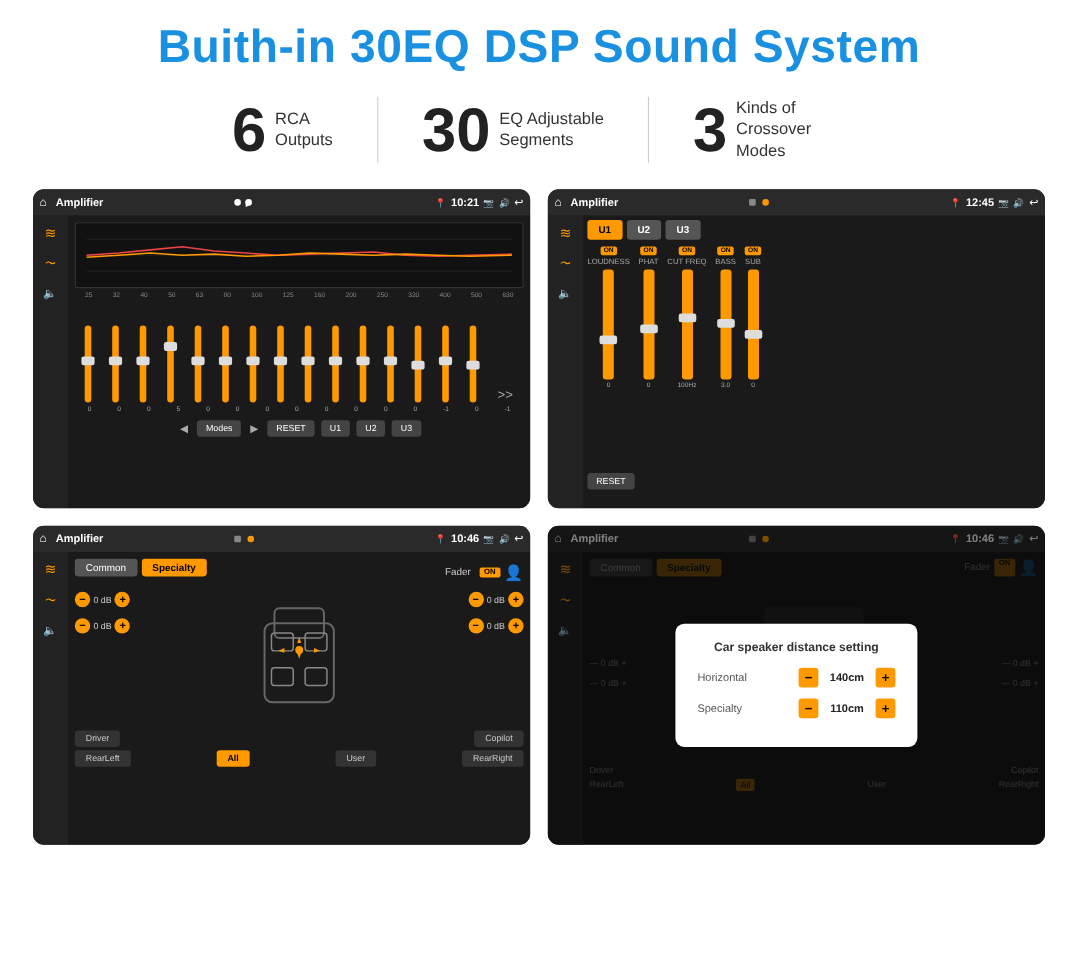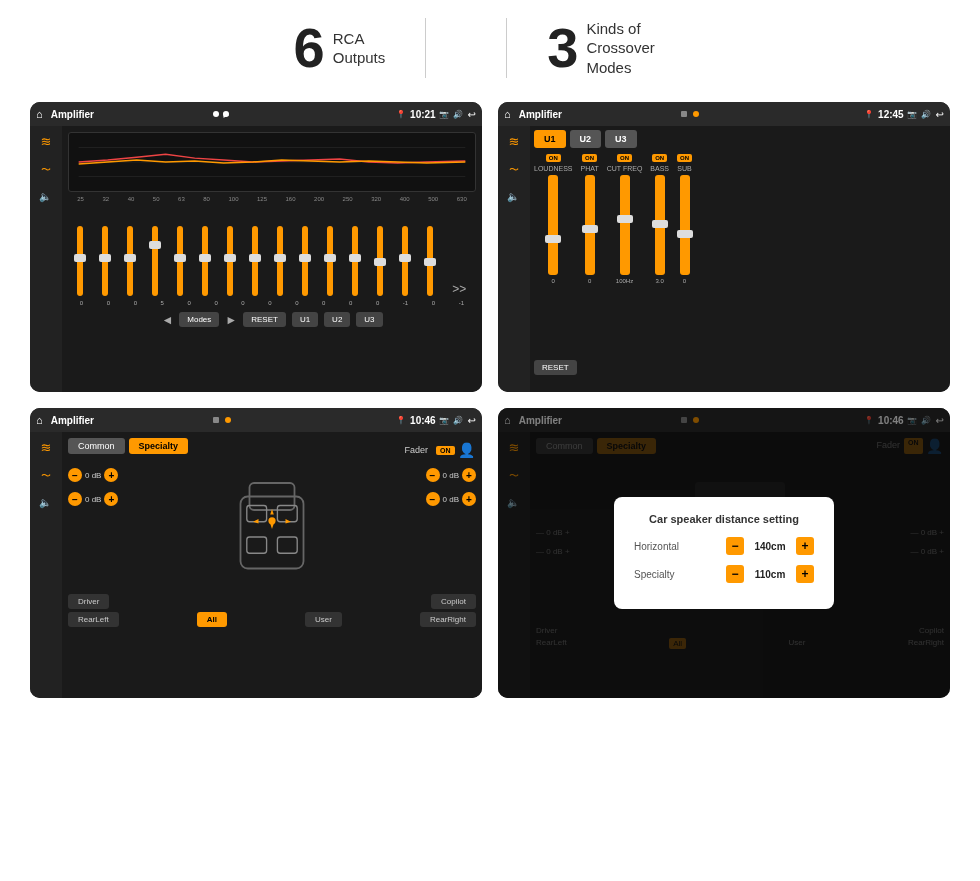--- a/index.html
+++ b/index.html
@@ -406,28 +406,31 @@
     }
 
     
     .grid-line { stroke: #333; stroke-width: 0.5; }
   </style>
 </head>
 <body>
 
 <div class="page-wrapper">
 
+  <div class="main-title">Buith-in 30EQ DSP Sound System</div>
 
   <div class="stats-row">
     <div class="stat-item">
       <span class="stat-number">6</span>
       <span class="stat-text">RCA<br>Outputs</span>
     </div>
     <div class="stat-divider"></div>
     <div class="stat-item">
+      <span class="stat-number">30</span>
+      <span class="stat-text">EQ Adjustable<br>Segments</span>
     </div>
     <div class="stat-divider"></div>
     <div class="stat-item">
       <span class="stat-number">3</span>
       <span class="stat-text">Kinds of<br>Crossover Modes</span>
     </div>
   </div>
 
   <div class="screenshots-grid">
 

